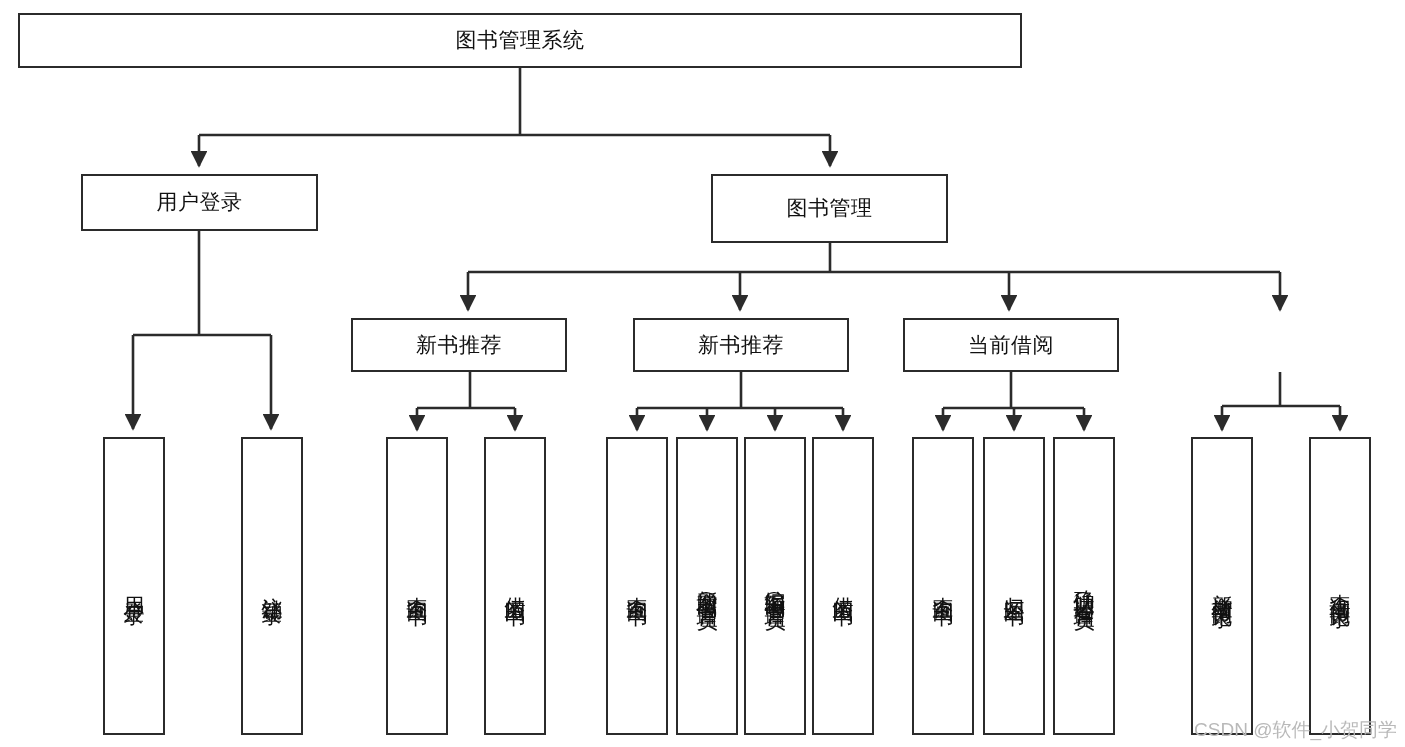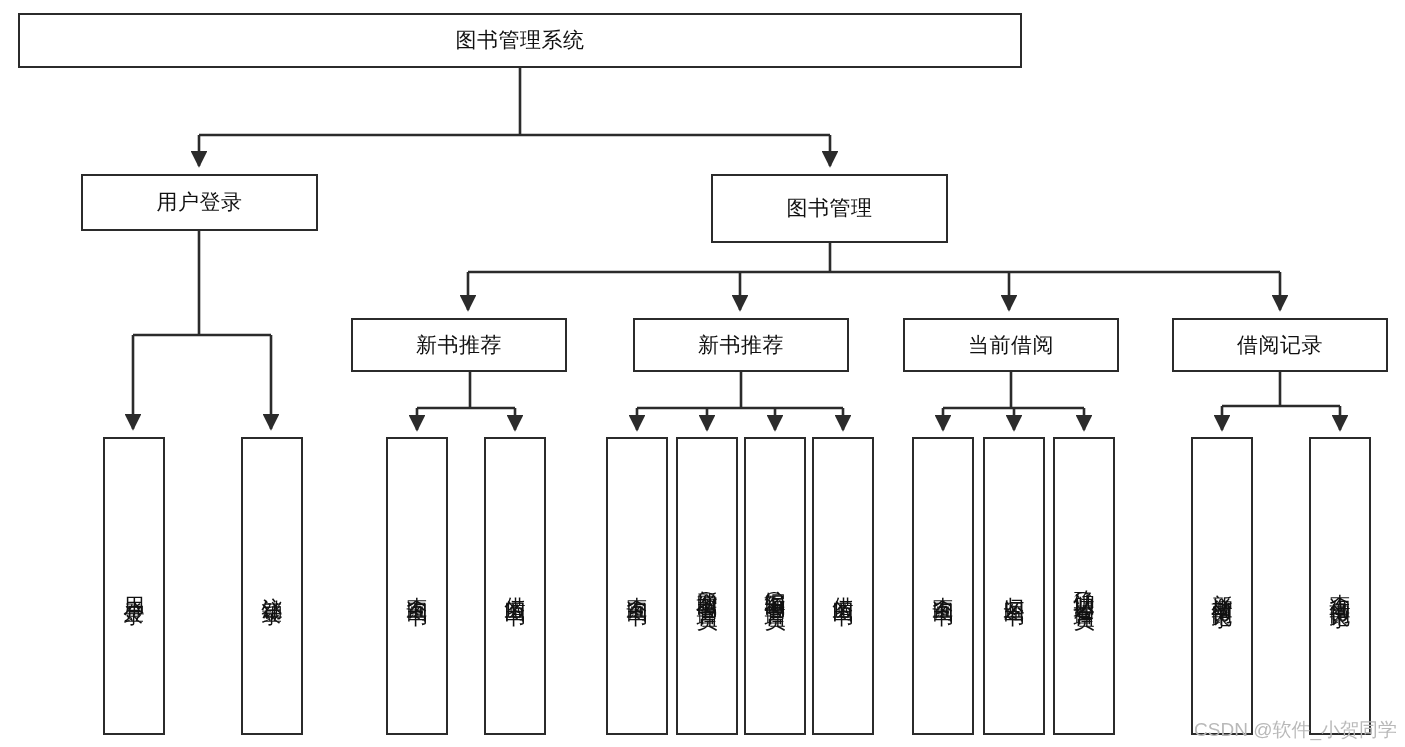--- a/index.html
+++ b/index.html
@@ -142,23 +142,20 @@
 
   <div class="node" style="left:351px; top:318px; width:216px; height:54px;">
     <span class="node-label">新书推荐</span>
   </div>
   <div class="node" style="left:633px; top:318px; width:216px; height:54px;">
     <span class="node-label">新书推荐</span>
   </div>
   <div class="node" style="left:903px; top:318px; width:216px; height:54px;">
     <span class="node-label">当前借阅</span>
   </div>
-  <div class="node" style="left:1172px; top:318px; width:216px; height:54px;">
-    <span class="node-label">借阅记录</span>
-  </div>
 
   <div class="node vertical" style="left:103px; top:437px; width:62px; height:298px;">
     <span class="node-label">用户登录</span>
   </div>
   <div class="node vertical" style="left:241px; top:437px; width:62px; height:298px;">
     <span class="node-label">注销登录</span>
   </div>
 
   <div class="node vertical" style="left:386px; top:437px; width:62px; height:298px;">
     <span class="node-label">查询图书</span>

